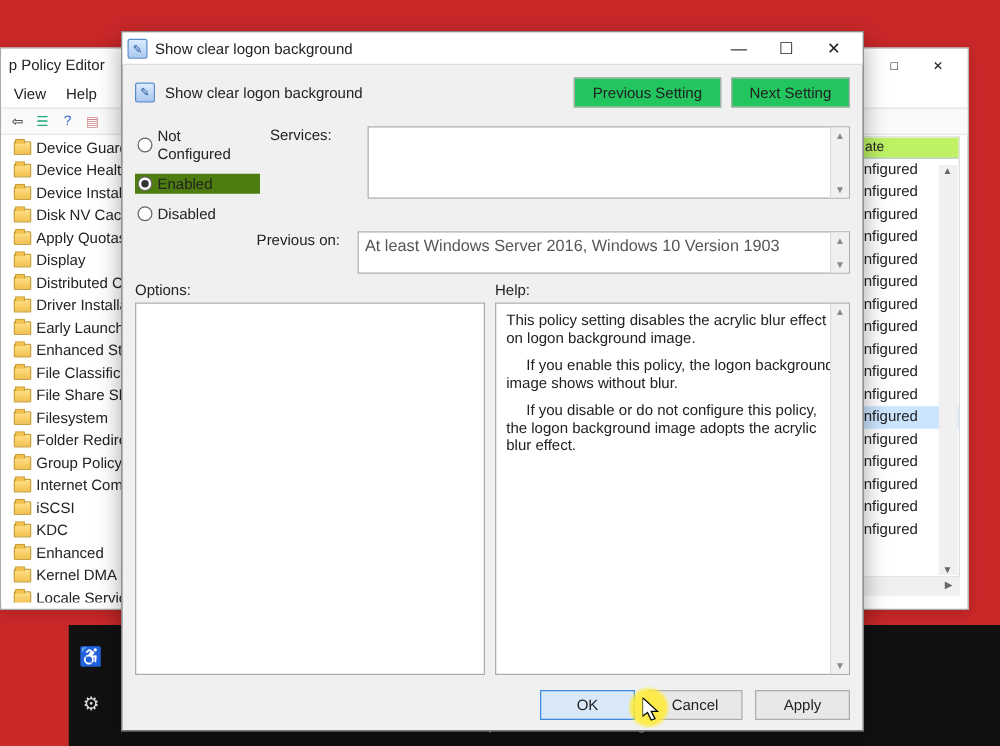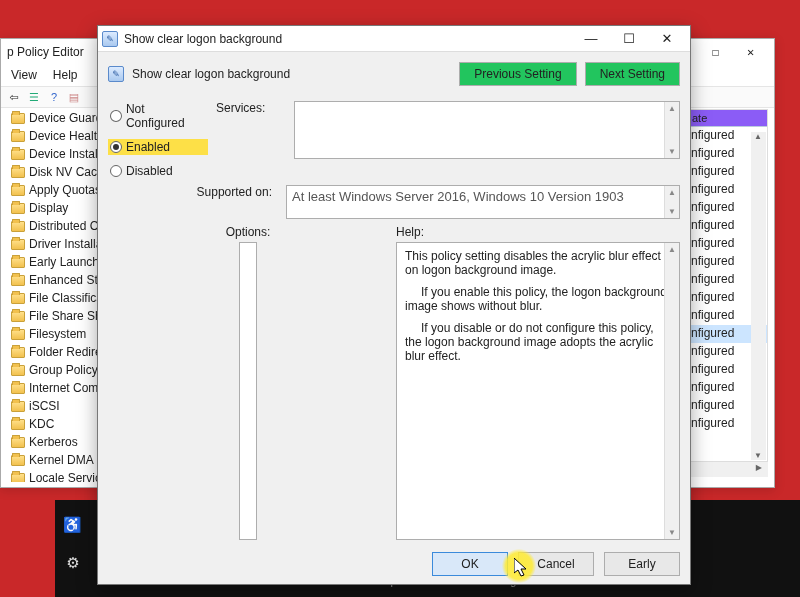--- a/index.html
+++ b/index.html
@@ -104,21 +104,21 @@
 
   
   .bg-list {
     position: absolute;
     top: 70px; right: 6px; width: 82px; bottom: 25px;
     background: #fff;
     border: 1px solid #ddd;
     overflow: hidden;
   }
   .bg-list-header {
-    background: #8b5cf6;
+    background: #bef264;
     border-bottom: 1px solid #bcd;
     padding: 2px 5px;
     font-size: 11px;
   }
   .bg-list-row {
     padding: 1px 4px;
     height: 18px;
     white-space: nowrap;
     overflow: hidden;
     font-size: 12px;
@@ -231,21 +231,21 @@
     width: 100px;
     display: flex; flex-direction: column; gap: 8px;
   }
   .radio-opt {
     display: flex; align-items: center; gap: 4px;
     font-size: 12px;
     padding: 1px 2px;
     cursor: pointer;
   }
   .radio-opt.selected-hint {
-    background: #fde047;
+    background: #4d7c0f;
   }
   .radio-opt .r {
     width: 12px; height: 12px; border: 1px solid #666; border-radius: 50%;
     display:inline-flex; align-items:center; justify-content:center;
     background: #fff;
   }
   .radio-opt .r.checked::after {
     content:""; width:6px; height:6px; background:#333; border-radius:50%;
   }
 
@@ -264,21 +264,21 @@
 
   .row-supported {
     display: flex; gap: 8px; align-items: flex-start;
   }
   .label-supported { width: 170px; text-align: right; padding-right:6px; font-size:12px; }
 
   .row-optionhelp {
     display: flex; gap: 8px; flex: 1; min-height: 0;
   }
   .col-h { display: flex; flex-direction: column; gap: 3px; }
-  .col-options { width: 280px; align-items: center; }
+  .col-options { width: 280px; }
   .col-help { flex: 1; }
   .panel {
     flex: 1; background: #fff; border: 1px solid #adadad;
     font-size: 12px; padding: 6px 8px; position: relative;
     overflow: hidden;
   }
   .panel p { margin: 0 0 8px; }
   .panel .indent { text-indent: 16px; }
 
   .dlg-footer {
@@ -403,21 +403,21 @@
       <div class="tree-item">
         <span class="folder-icon"></span>
         <span>iSCSI</span>
       </div>
       <div class="tree-item">
         <span class="folder-icon"></span>
         <span>KDC</span>
       </div>
       <div class="tree-item">
         <span class="folder-icon"></span>
-        <span>Kerberos</span>
+        <span>Enhanced</span>
       </div>
       <div class="tree-item">
         <span class="folder-icon"></span>
         <span>Kernel DMA Prote</span>
       </div>
       <div class="tree-item">
         <span class="folder-icon"></span>
         <span>Locale Services</span>
       </div>
     </div>
@@ -490,21 +490,21 @@
       </div>
 
       <div class="label-comment">Services:</div>
       <div class="textbox" style="height:58px;">
         <span></span>
         <div class="scroll-right"></div>
       </div>
     </div>
 
     <div class="row-supported">
-      <div class="label-supported">Supported on:</div>
+      <div class="label-supported">Previous on:</div>
       <div class="textbox" style="height:34px;color:#555;background:#fff;">
         <span>At least Windows Server 2016, Windows 10 Version 1903</span>
         <div class="scroll-right"></div>
       </div>
     </div>
 
     <div class="row-optionhelp">
       <div class="col-h col-options">
         <div>Options:</div>
         <div class="panel"></div>
@@ -517,20 +517,20 @@
           <p class="indent">If you disable or do not configure this policy, the logon background image adopts the acrylic blur effect.</p>
           <div class="scroll-right"></div>
         </div>
       </div>
     </div>
   </div>
 
   <div class="dlg-footer">
     <div class="btn primary">OK</div>
     <div class="btn">Cancel</div>
-    <div class="btn">Early</div>
+    <div class="btn">Apply</div>
   </div>
 </div>
 
 <div class="cursor-halo" style="left:502px; top:549px;"></div>
 <svg class="cursor-arrow" style="left:514px; top:558px;" width="16" height="22">
   <polygon points="0,0 0,15 4,12 7,18 10,17 7,11 12,11" fill="#fff" stroke="#000" stroke-width="1"></polygon>
 </svg>
 
 </body></html>

